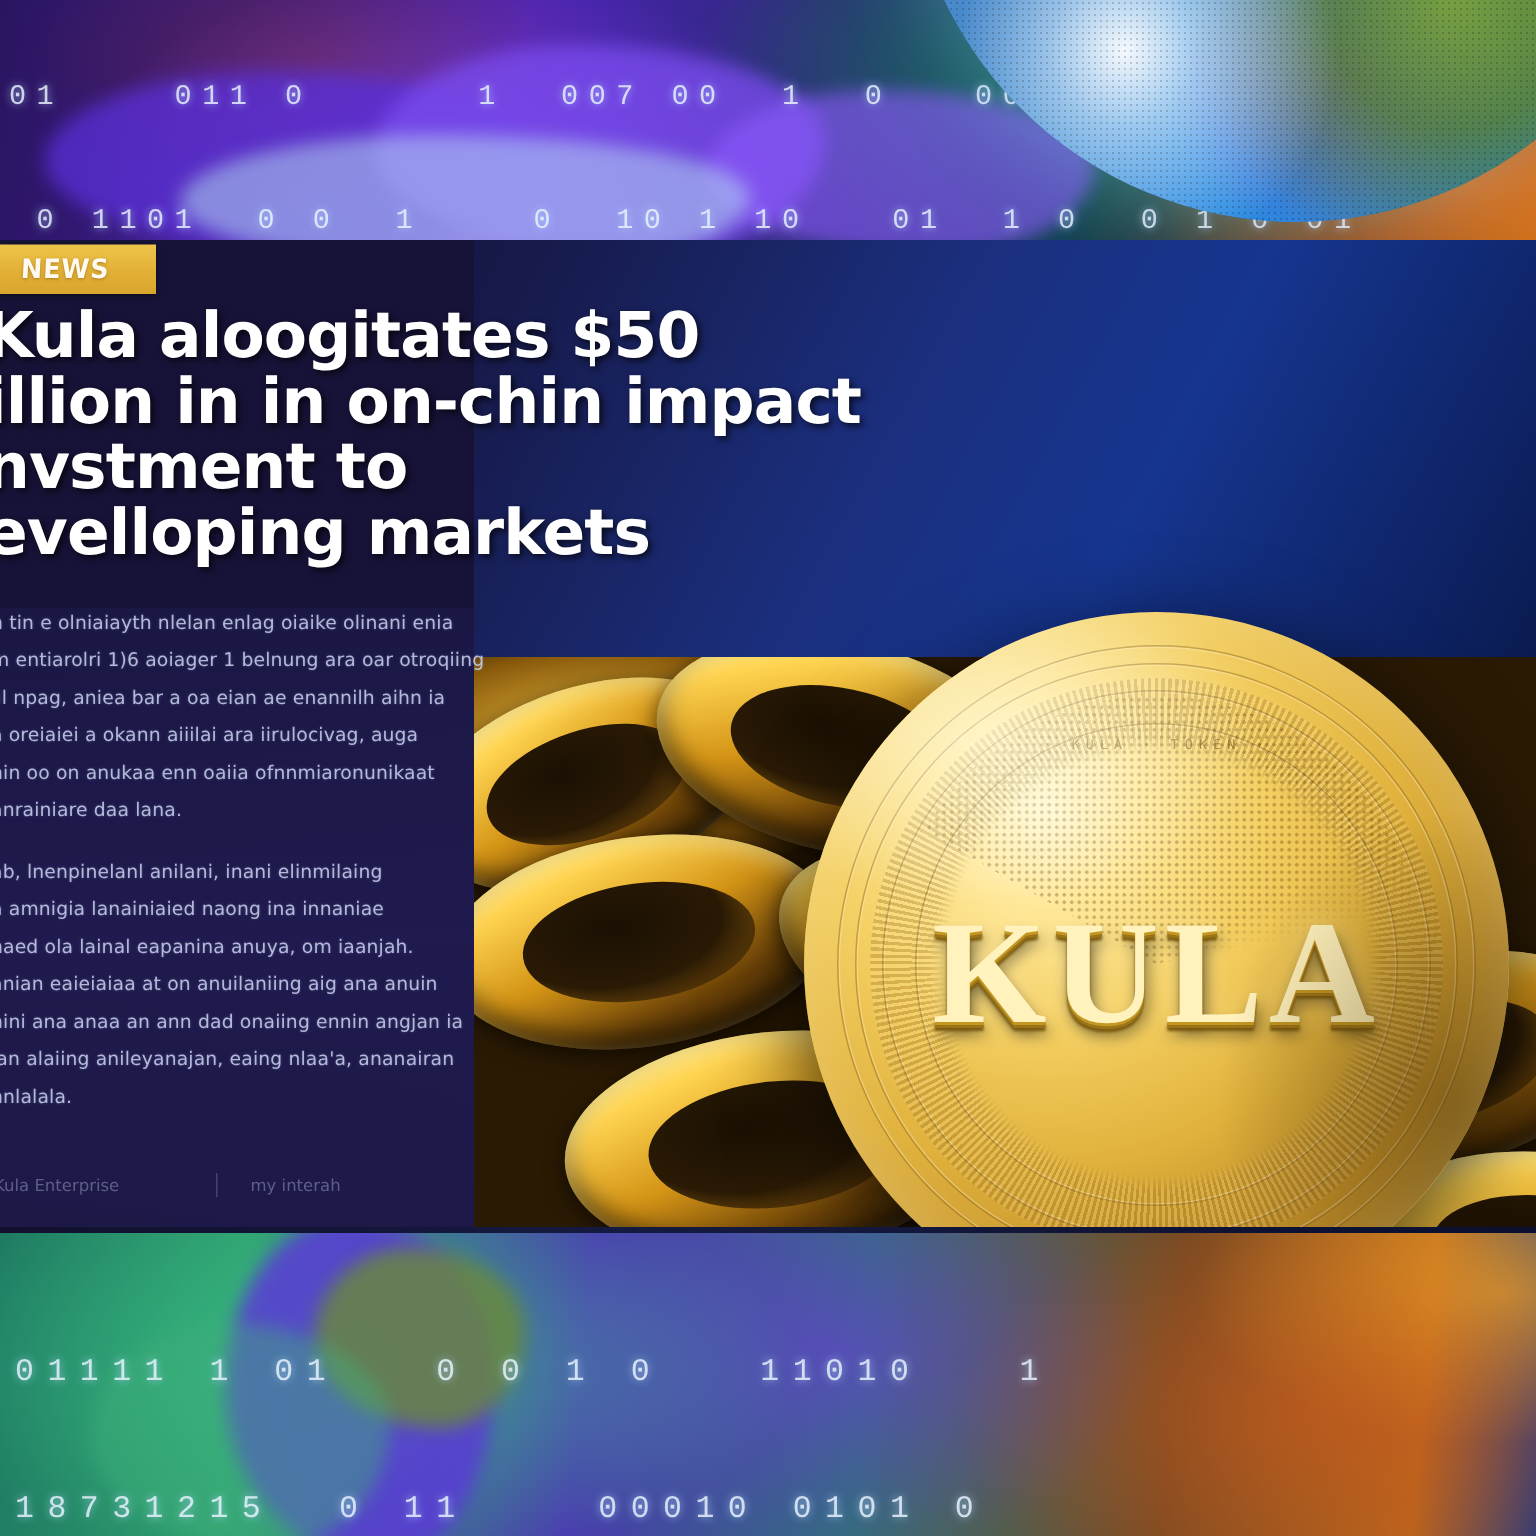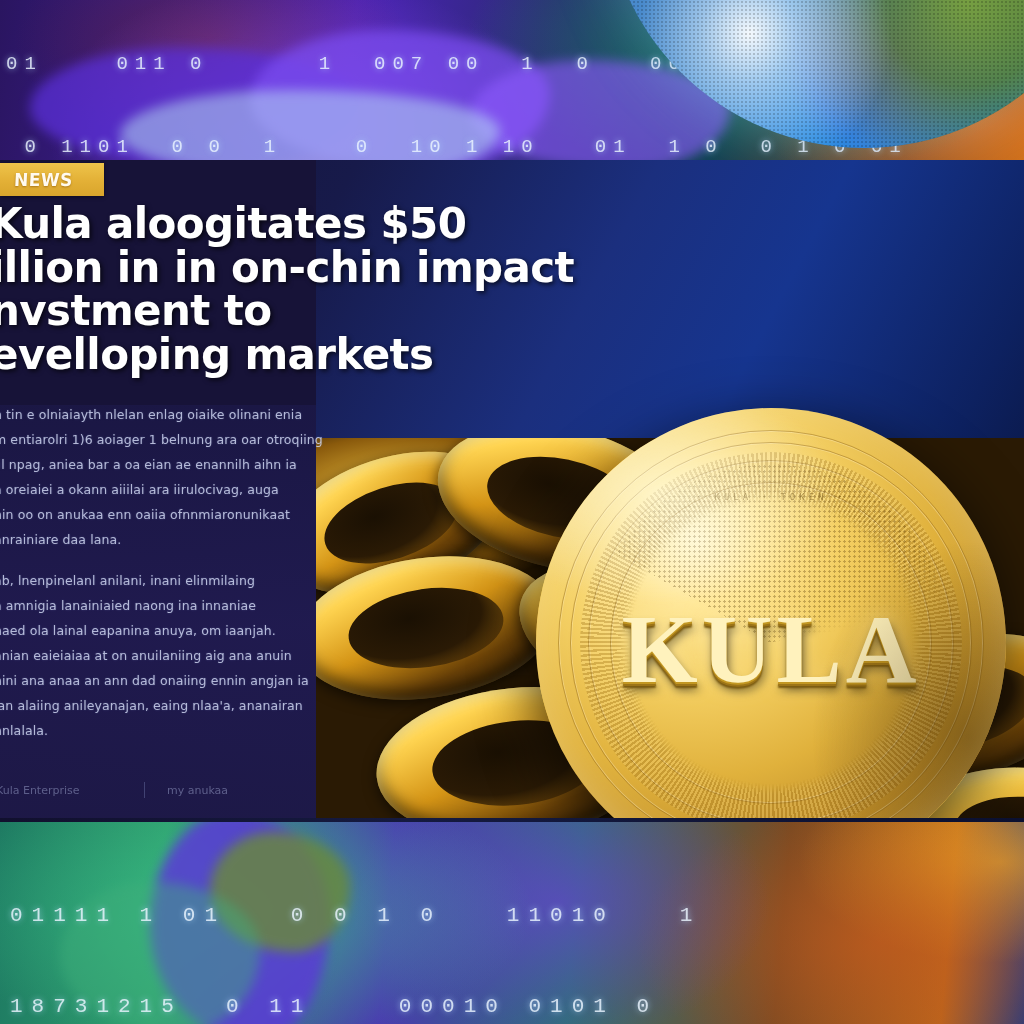--- a/index.html
+++ b/index.html
@@ -272,21 +272,21 @@
         <span class="line">anian eaieiaiaa at on anuilaniing aig ana anuin</span>
         <span class="line">nini ana anaa an ann dad onaiing ennin angjan ia</span>
         <span class="line">ian alaiing anileyanajan, eaing nlaa'a, ananairan</span>
         <span class="line">nnlalala.</span>
       </p>
     </div>
 
     <div id="card-footer">
       <span class="meta m1">Kula Enterprise</span>
       <span class="divider"></span>
-      <span class="meta">my anukaa</span>
+      <span class="meta">my interah</span>
     </div>
   </div>
 
   <div id="card-bottom-edge"></div>
 
   <div class="strip" id="bottom-strip">
     <div class="strip-base"></div>
     <div class="blob" style="left:150px;top:-10px;width:180px;height:230px;background:#5a3ad6;opacity:.85;"></div>
     <div class="blob" style="left:210px;top:10px;width:140px;height:120px;background:#6a8a3a;opacity:.8;"></div>
     <div class="blob" style="left:60px;top:60px;width:200px;height:150px;background:#3fae7a;opacity:.45;"></div>

